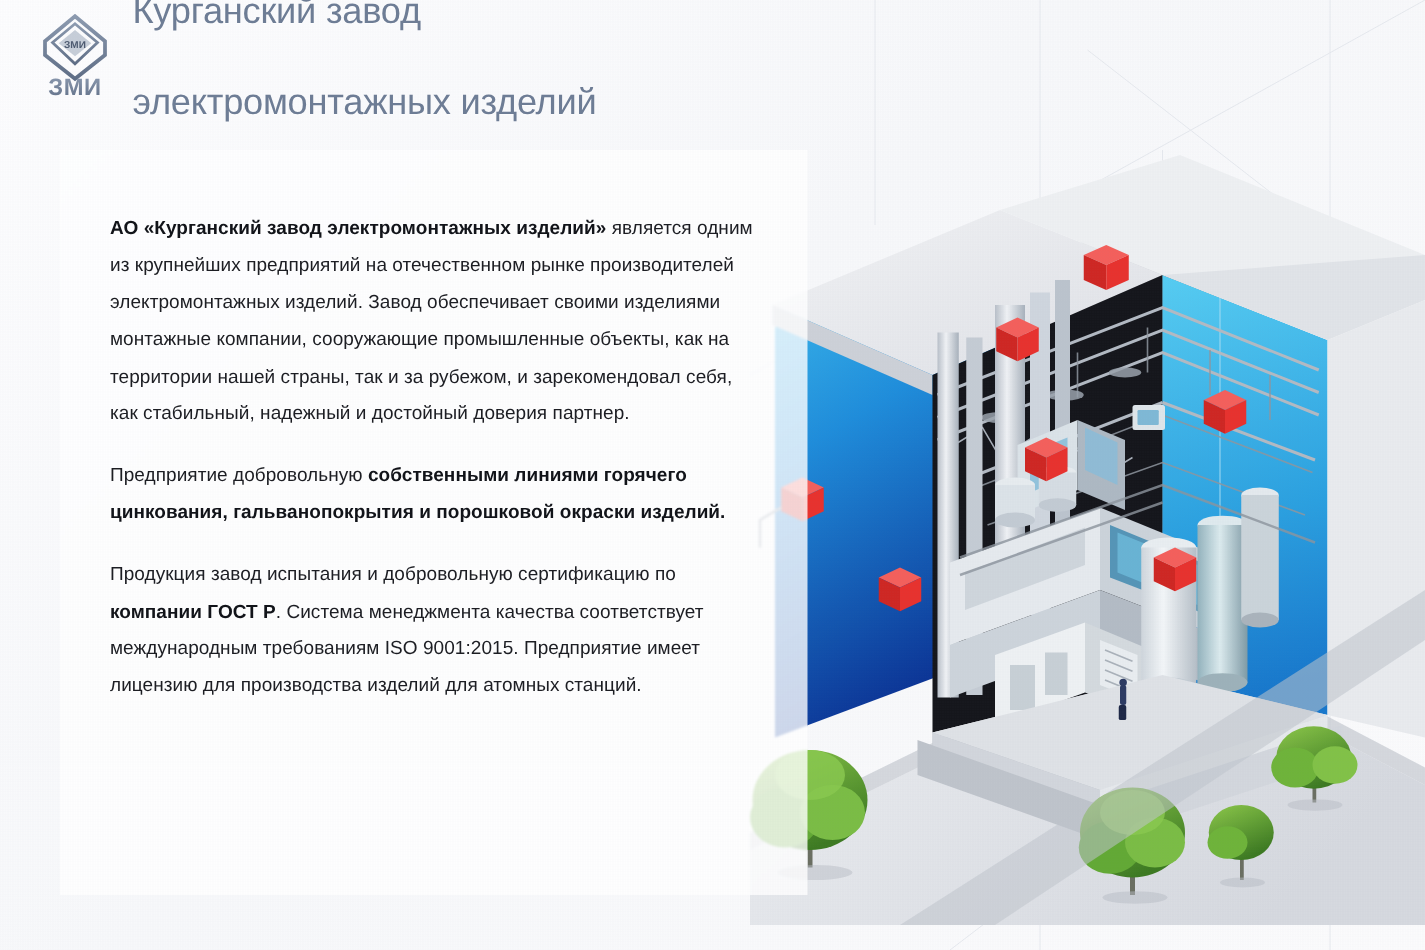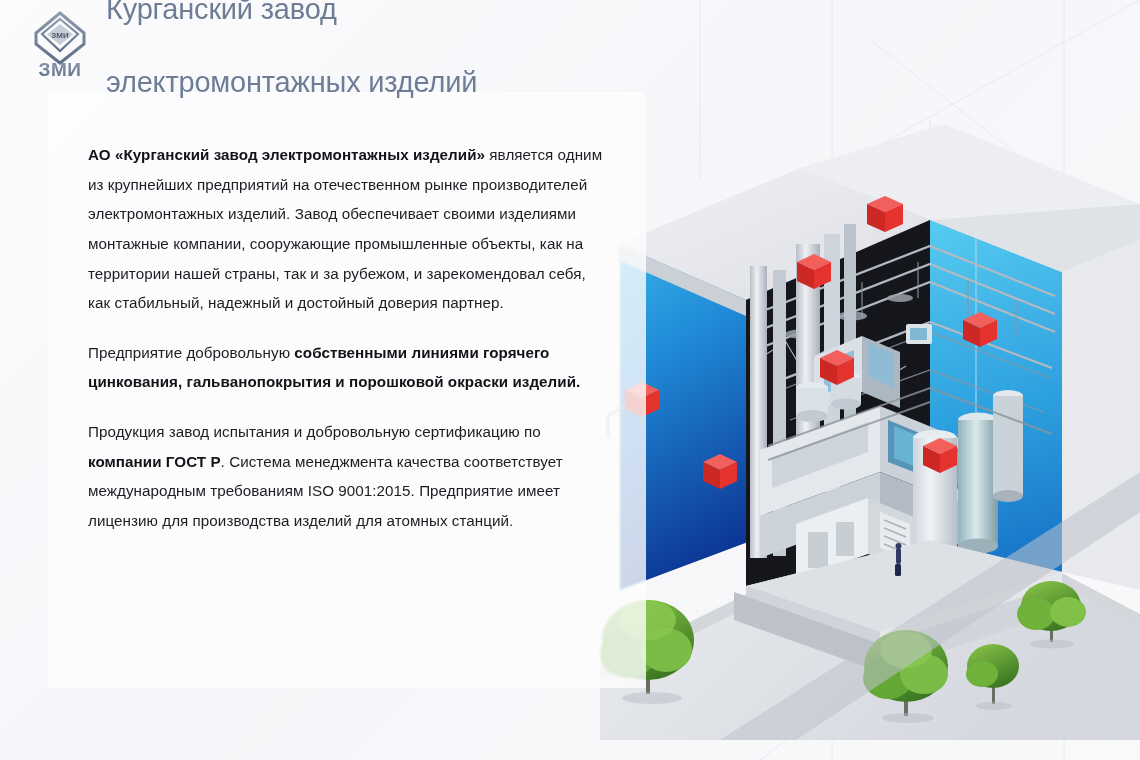--- a/index.html
+++ b/index.html
@@ -34,21 +34,21 @@
   #logo { width:52px; height:66px; flex:0 0 auto; margin-right:20px; position:relative; top:-2px;}
   #brand-title {
     font-size:29px; line-height:1.07; font-weight:normal;
     color:#6e7d95; letter-spacing:-0.2px;
     text-shadow:0 1px 0 rgba(255,255,255,.8);
   }
   #brand-title .l2 { display:block;margin-top:42px; }
 
   
   #text-card {
-    position:absolute; left:48px; top:92px;
+    position:absolute; left:48px; top:120px;
     width:598px; height:596px;
     background:rgba(255,255,255,0.80);
     backdrop-filter:blur(1px);
     z-index:5;
   }
   #copy { position:absolute; left:40px; top:48px; width:520px; }
   .para {
     font-size:15.2px; line-height:1.95; color:#1c1d22;
     margin-bottom:20px; letter-spacing:0.05px;
   }

